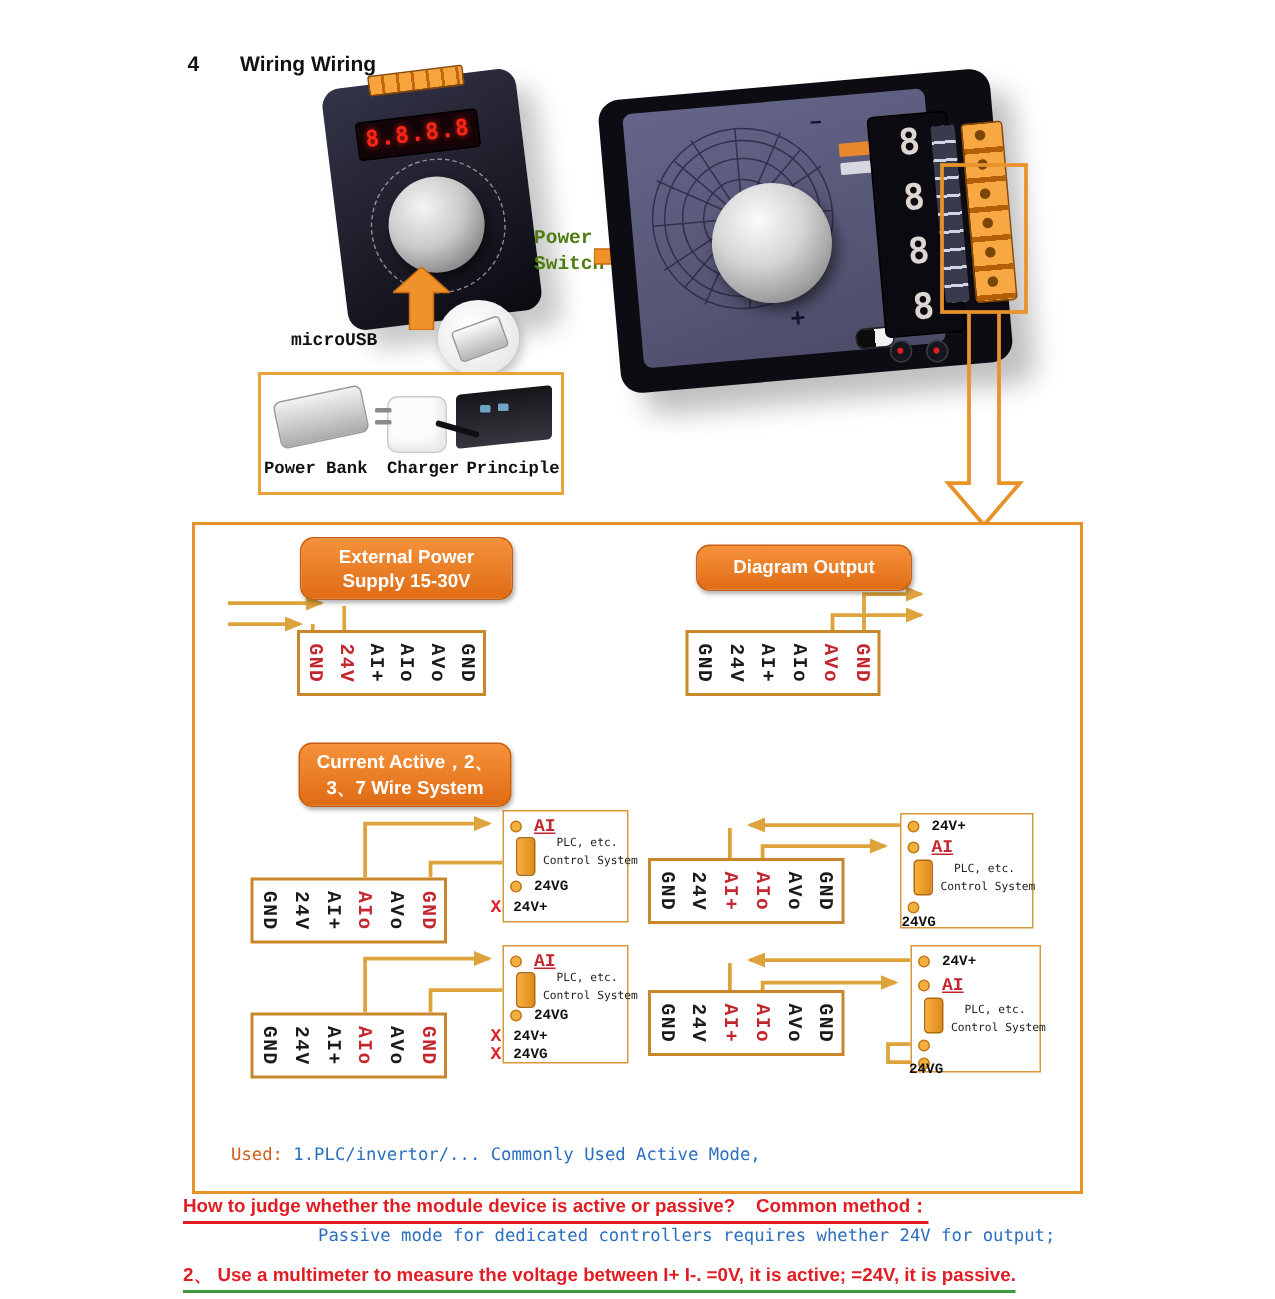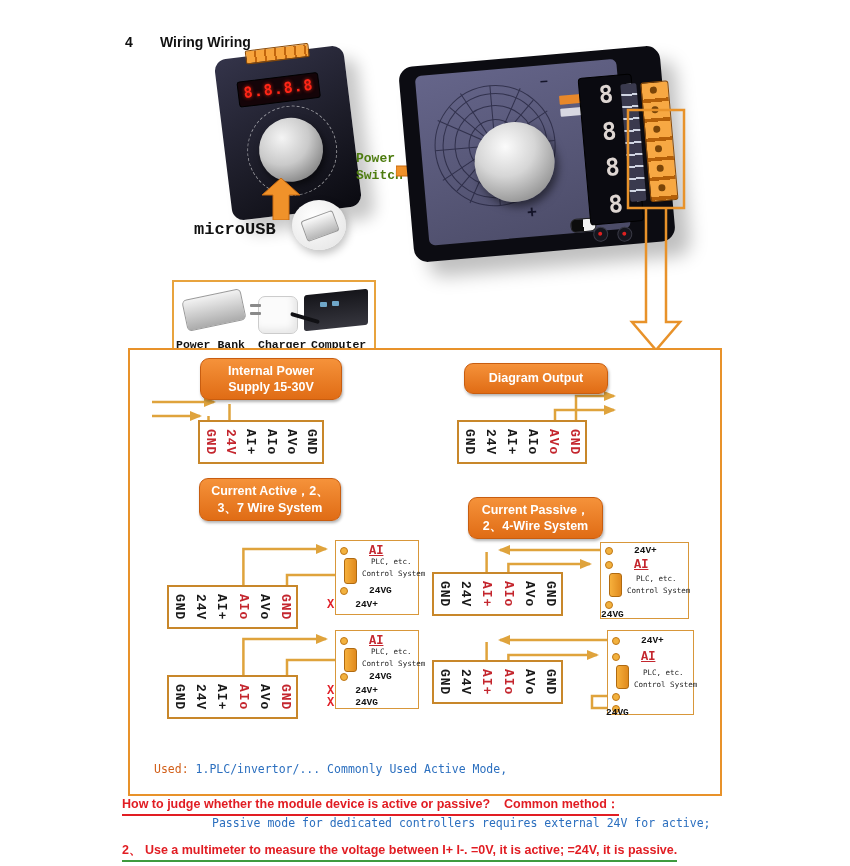--- a/index.html
+++ b/index.html
@@ -51,21 +51,21 @@
   .dev-lg .sidestrip{position:absolute;left:220px;top:36px;width:16px;height:118px;border-radius:2px;
     background:repeating-linear-gradient(180deg,#3a3a4e 0 10px,#cfd5e2 10px 12px);}
   .dev-lg .tblock{position:absolute;left:240px;top:36px;width:26px;height:118px;border-radius:3px;
     background:repeating-linear-gradient(180deg,#f7a843 0 16px,#b45f08 16px 19.6px);border:1px solid #8a4a06;}
   .dev-lg .screws{position:absolute;left:249px;top:41px;width:7px;height:7px;border-radius:50%;background:#7a4508;
     box-shadow:0 19.6px #7a4508,0 39.2px #7a4508,0 58.8px #7a4508,0 78.4px #7a4508,0 98px #7a4508;}
 
   
   .pswitch{font-family:"Liberation Mono",monospace;font-weight:bold;font-size:13px;line-height:17px;color:#4d7c0f;}
 
-  .microusb-label{font-family:"Liberation Mono",monospace;font-weight:bold;font-size:17px;color:#111;}
+  .microusb-label{font-family:"Liberation Mono",monospace;font-weight:bold;font-size:12px;color:#111;}
   .usb-circle{width:54px;height:50px;border-radius:50%;background:radial-gradient(circle at 40% 35%,#ffffff,#e2e2e2);
     box-shadow:2px 4px 8px rgba(0,0,0,.25);}
   .usb-circle .plug{position:absolute;left:11px;top:15px;width:32px;height:20px;transform:rotate(-20deg);
     background:linear-gradient(180deg,#fafafa,#b5b5b5);border:1px solid #979797;border-radius:3px;}
 
   
   .srcbox{width:200px;height:78px;border:2px solid #e8a33d;background:#fff;}
   .srcbox .pbank{position:absolute;left:10px;top:12px;width:58px;height:30px;transform:rotate(-12deg);
     background:linear-gradient(180deg,#f2f2f2,#ababab);border:1px solid #9a9a9a;border-radius:5px;}
   .srcbox .chg{position:absolute;left:84px;top:14px;width:38px;height:36px;background:#fbfbfb;
@@ -83,21 +83,21 @@
   .main-box{left:128px;top:348px;width:590px;height:444px;border:2px solid #e8922a;background:#fff;}
   .hdr-box{position:absolute;z-index:3;background:linear-gradient(180deg,#f5923a,#e06c15);
     border:1px solid #c85d10;border-radius:9px;color:#fff;font-weight:bold;text-align:center;
     box-shadow:1px 2px 3px rgba(0,0,0,.3);font-size:12.5px;line-height:1.3;
     display:flex;flex-direction:column;justify-content:center;}
   .tstrip{position:absolute;z-index:2;display:flex;background:#fff;border:2px solid #c8872a;box-sizing:border-box;}
   .tcell{flex:1;display:flex;align-items:center;justify-content:center;writing-mode:vertical-rl;
     font-family:"Liberation Mono",monospace;font-weight:bold;font-size:13px;color:#1a1a1a;letter-spacing:1px;}
   .tcell.red{color:#c4262e;}
   .plc{position:absolute;z-index:2;background:#fff;border:1.5px solid #d8973a;box-sizing:border-box;}
-  .port{position:absolute;height:12px;display:flex;align-items:center;gap:21px;}
+  .port{position:absolute;height:12px;display:flex;align-items:center;gap:8px;}
   .dot{width:8px;height:8px;border-radius:50%;background:#f2b13e;border:1.5px solid #c07818;
     box-sizing:border-box;display:inline-block;}
   .ai-label{color:#c4262e;font-weight:bold;font-family:"Liberation Mono",monospace;font-size:12px;
     text-decoration:underline;line-height:12px;}
   .plabel{font-family:"Liberation Mono",monospace;font-weight:bold;font-size:9.5px;color:#111;line-height:12px;}
   .xmark{color:#e02028;font-weight:bold;font-size:12px;font-family:"Liberation Mono",monospace;line-height:12px;}
   .resistor{position:absolute;width:13px;background:linear-gradient(90deg,#f6b03c,#e08a1e);
     border:1px solid #b06a10;border-radius:3px;box-sizing:border-box;}
   .sys{position:absolute;font-family:"DejaVu Sans Mono",monospace;font-size:7.5px;color:#222;
     line-height:1.6;white-space:nowrap;}
@@ -134,33 +134,33 @@
 
   <svg class="abs" style="left:262px;top:178px;" width="38" height="42">
     <polygon class="arrow-orange" points="19,0 38,17 27,17 27,42 11,42 11,17 0,17"></polygon>
   </svg>
 
   <div class="abs usb-circle" style="left:292px;top:200px;">
     <div class="plug"></div>
   </div>
   <div class="abs microusb-label" style="left:194px;top:220px;">microUSB</div>
 
-  <div class="abs srcbox" style="left:172px;top:248px;margin-top:32px;">
+  <div class="abs srcbox" style="left:172px;top:248px;">
     <div class="pbank"></div>
     <div class="chg">
       <div class="prong" style="left:-9px;top:7px;"></div>
       <div class="prong" style="left:-9px;top:15px;"></div>
     </div>
     <div class="comp"></div>
     <div class="port" style="left:146px;top:20px;"></div>
     <div class="port" style="left:158px;top:19px;"></div>
     <div class="cable"></div>
     <div class="srclabel" style="left:2px;">Power Bank</div>
     <div class="srclabel" style="left:84px;">Charger</div>
-    <div class="srclabel" style="left:137px;">Computer</div>
+    <div class="srclabel" style="left:137px;">Principle</div>
   </div>
 
   <div class="abs pswitch" style="left:356px;top:150px;">
     <div>Power</div>
     <div>Switch</div>
   </div>
   <svg class="abs" style="left:396px;top:160px;" width="27" height="22">
     <polygon class="arrow-orange" points="0,6 13,6 13,1 26,11 13,21 13,16 0,16"></polygon>
   </svg>
 
@@ -229,33 +229,29 @@
         <path d="M113.4,325 V289 H196" marker-end="url(#arr)"></path>
         <path d="M157,325 V310 H205"></path>
         <path d="M477,290 H370" marker-end="url(#arr)"></path>
         <path d="M356.6,292 V310"></path>
         <path d="M378.4,310 V305 H467" marker-end="url(#arr)"></path>
         <path d="M485,346 H462 V358 H485"></path>
       </g>
     </svg>
 
     <div class="hdr-box" style="left:70px;top:8px;width:140px;height:40px;">
-      <div>Internal Power</div>
+      <div>External Power</div>
       <div>Supply 15-30V</div>
     </div>
     <div class="hdr-box" style="left:334px;top:13px;width:142px;height:29px;">
       <div>Diagram Output</div>
     </div>
-    <div class="hdr-box" style="left:69px;top:128px;width:140px;height:41px;">
+    <div class="hdr-box" style="left:69px;top:145px;width:140px;height:41px;">
       <div>Current Active，2、</div>
       <div>3、7 Wire System</div>
-    </div>
-    <div class="hdr-box" style="left:338px;top:147px;width:133px;height:40px;">
-      <div>Current Passive，</div>
-      <div>2、4-Wire System</div>
     </div>
 
     <div class="tstrip" style="left:68px;top:70px;width:126px;height:44px;">
 
     <span class="tcell red">GND</span>
         <span class="tcell red">24V</span>
         <span class="tcell">AI+</span>
         <span class="tcell">AIo</span>
         <span class="tcell">AVo</span>
         <span class="tcell">GND</span>
@@ -388,21 +384,21 @@
         <span class="dot"></span>
       </div>
       <div class="port" style="left:4px;top:72px;">
         <span class="dot"></span>
       </div>
       <div class="plabel" style="position:absolute;left:-2px;top:76px;">24VG</div>
     </div>
 
     <div class="abs notes">
       <div><span class="note-prefix">Used:</span> <span>1.PLC/invertor/... Commonly Used Active Mode,</span></div>
-      <div style="padding-left:58px;">Passive mode for dedicated controllers requires external 24V for active;</div>
+      <div style="padding-left:58px;">Passive mode for dedicated controllers requires whether 24V for output;</div>
       
     </div>
   </div>
 
   <div class="abs footer-line" style="left:122px;top:796px;"><span>How to judge whether the module device is active or passive?    Common method：</span></div>
   <div class="abs footer-line green-ul" style="left:122px;top:842px;"><span>2、 Use a multimeter to measure the voltage between I+ I-. =0V, it is active; =24V, it is passive.</span></div>
 
 </div>
 
 </body></html>

